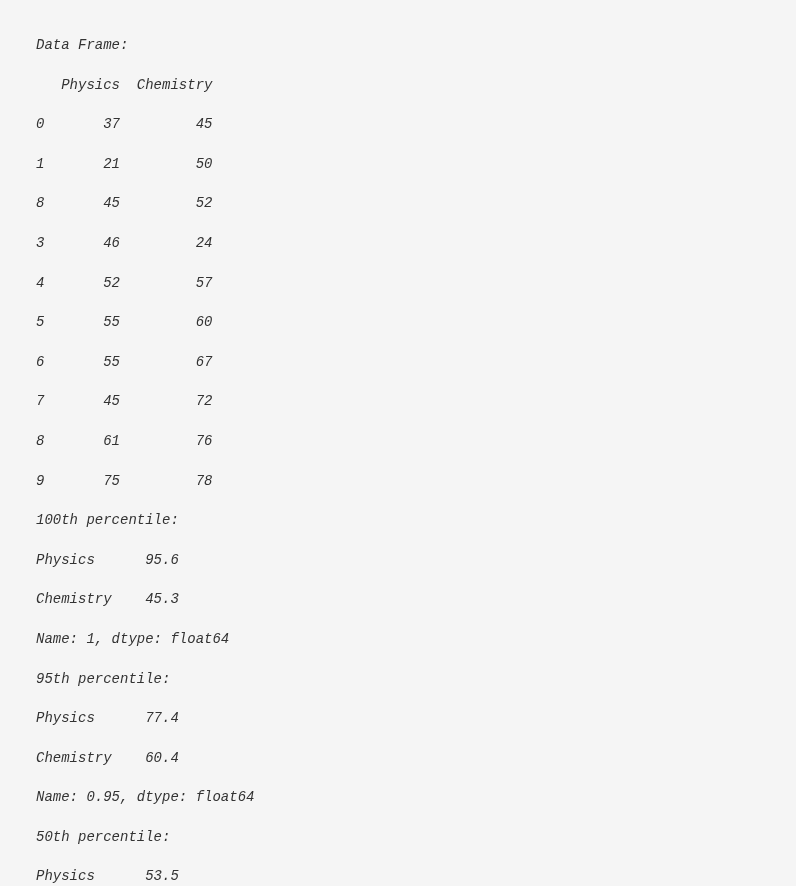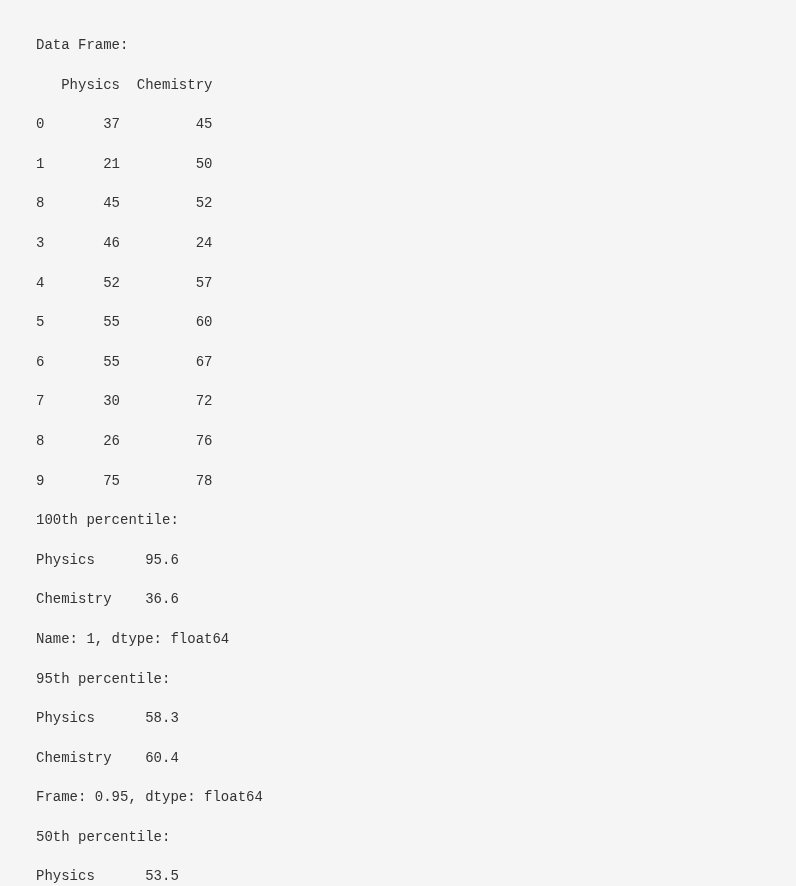--- a/index.html
+++ b/index.html
@@ -1,18 +1,19 @@
 <!DOCTYPE html>
 <html><head>
 <meta charset="utf-8">
 <style>
   * {
     margin: 8px;
     padding: 0;
     box-sizing: border-box;
+    font-style: italic;
   }
   body {
     background: #f5f5f5;
     font-family: "Courier New", Courier, monospace;
     font-size: 14px;
     color: #333;
     padding: 12px;
     line-height: 1.4;
     width: 796px;
   }
@@ -29,29 +30,29 @@
 
 <div class="line">Data Frame:</div>
 <div class="line">   Physics  Chemistry</div>
 <div class="line">0       37         45</div>
 <div class="line">1       21         50</div>
 <div class="line">8       45         52</div>
 <div class="line">3       46         24</div>
 <div class="line">4       52         57</div>
 <div class="line">5       55         60</div>
 <div class="line">6       55         67</div>
-<div class="line">7       30         72</div>
-<div class="line">8       26         76</div>
+<div class="line">7       45         72</div>
+<div class="line">8       61         76</div>
 <div class="line">9       75         78</div>
 
 <div class="line">100th percentile:</div>
 <div class="line">Physics      95.6</div>
-<div class="line">Chemistry    36.6</div>
+<div class="line">Chemistry    45.3</div>
 <div class="line">Name: 1, dtype: float64</div>
 
 <div class="line">95th percentile:</div>
-<div class="line">Physics      58.3</div>
+<div class="line">Physics      77.4</div>
 <div class="line">Chemistry    60.4</div>
-<div class="line">Frame: 0.95, dtype: float64</div>
+<div class="line">Name: 0.95, dtype: float64</div>
 
 <div class="line">50th percentile:</div>
 <div class="line">Physics      53.5</div>
 <div class="line">Chemistry    58.5</div>
 
 </body></html>

